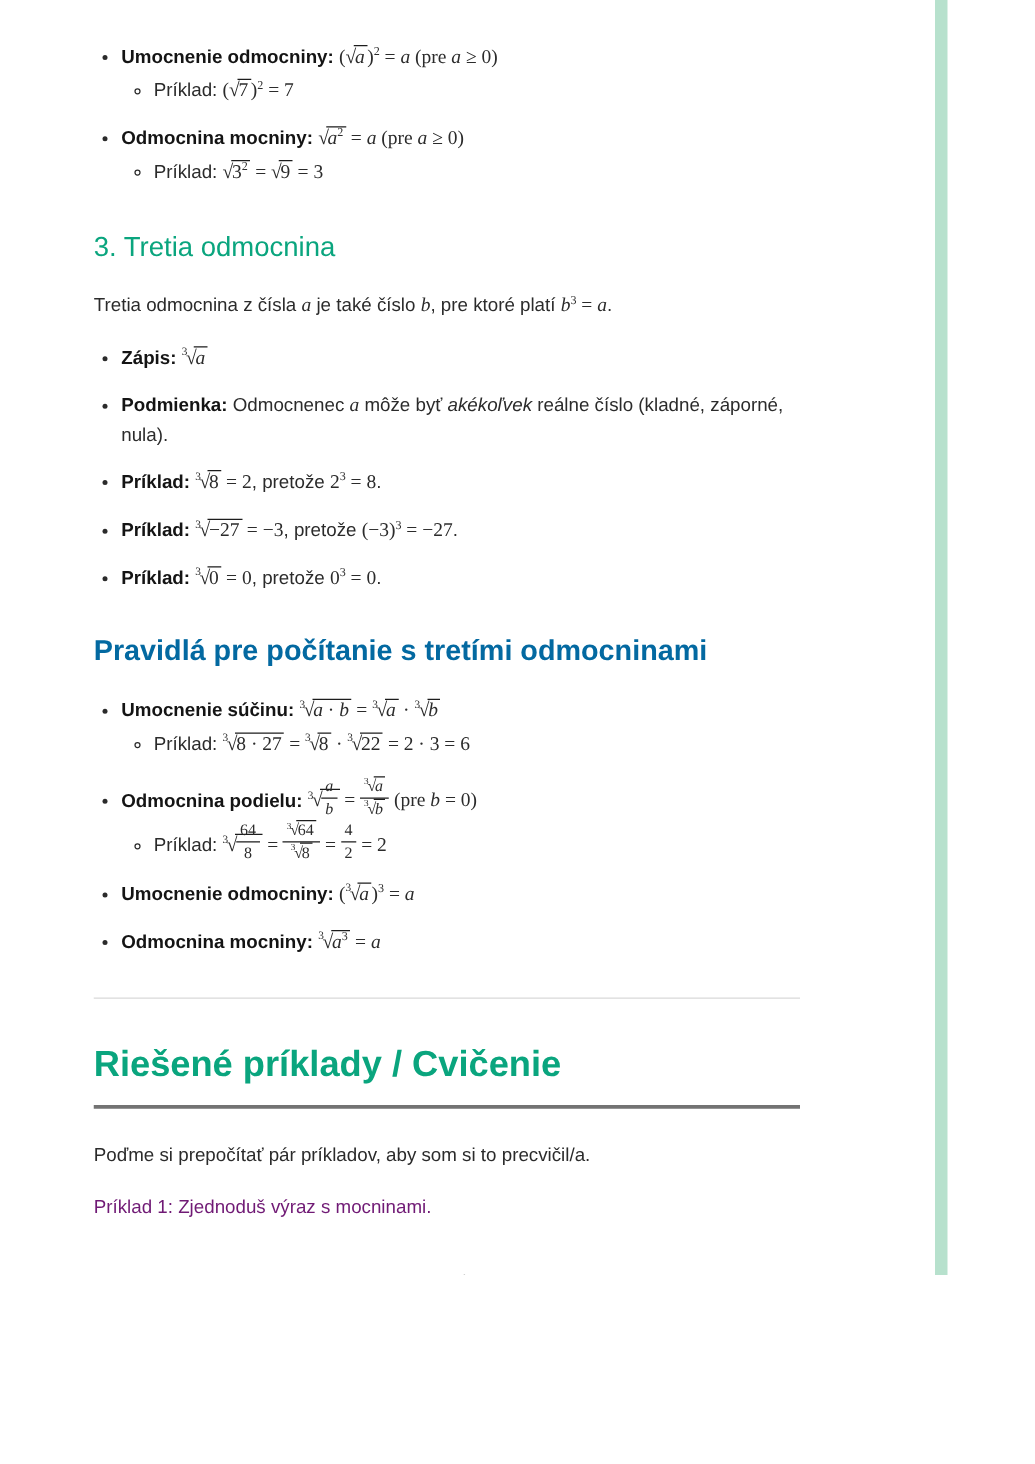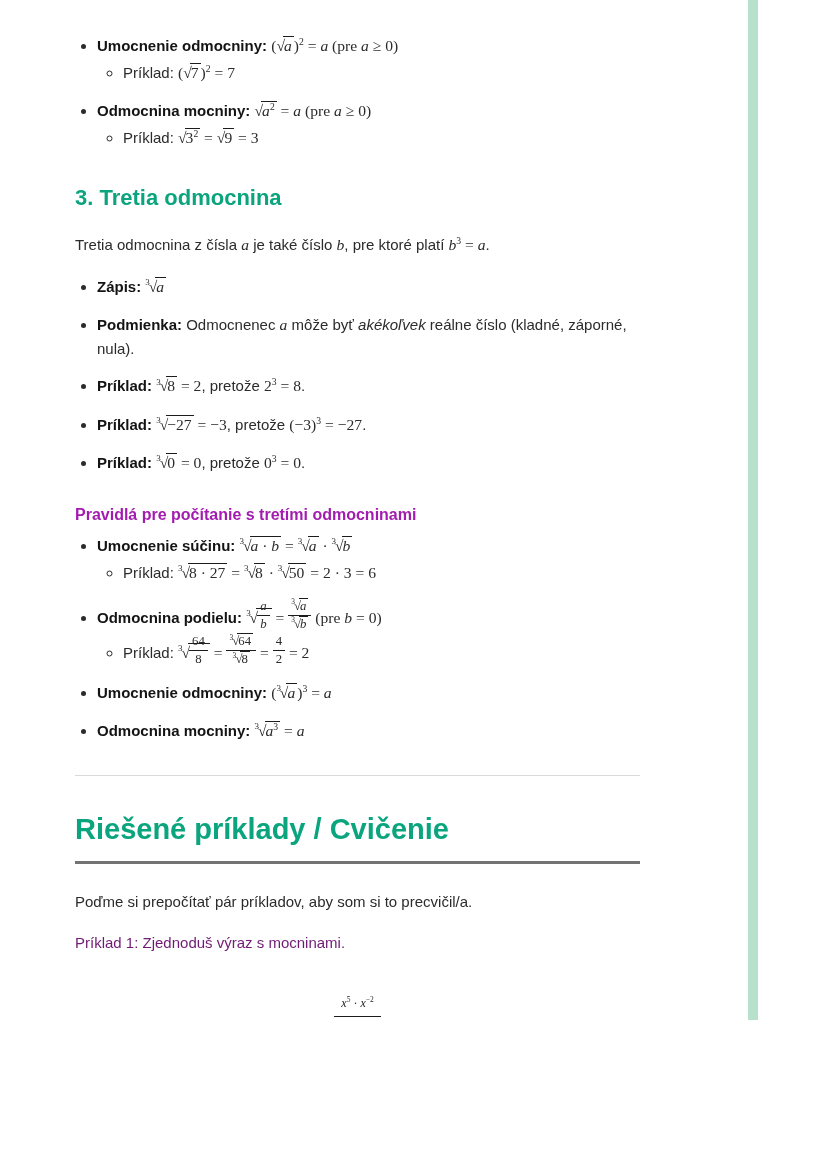--- a/index.html
+++ b/index.html
@@ -9,22 +9,22 @@
   .content { position:absolute; left:75px; top:34px; width:565px; font-size:15px; line-height:1.55; z-index:2; }
 
   ul.lvl1 { margin:0 0 10px 0; padding-left:22px; list-style-type:disc; }
   ul.lvl1 > li { margin-bottom:14px; }
   ul.lvl2 { margin:3px 0 0 0; padding-left:26px; list-style-type:circle; }
   ul.lvl2 > li { margin-bottom:2px; }
   b { color:#141414; font-weight:700; }
 
   h1 { font-size:29px; line-height:1.2; color:#0aa57e; margin:0 0 26px 0; padding-bottom:14px;
        border-bottom:3px solid #737373; font-weight:700; }
-  h2 { font-size:22px; color:#0aa57e; margin:30px 0 18px 0; font-weight:700; }
-  h3 { font-size:16px; color:#a21caf; margin:28px 0 6px 0; font-weight:700; }
+  h2 { font-size:22px; color:#0aa57e; margin:30px 0 18px 0; font-weight:400; }
+  h3 { font-size:23px; color:#0369a1; margin:28px 0 18px 0; font-weight:700; }
   p  { margin:0 0 18px 0; }
   hr.divider { border:none; border-top:1px solid #d9d9d9; margin:32px 0 36px 0; }
 
   
   .m { font-family:"Liberation Serif","DejaVu Serif",serif; font-size:1.04em; }
   .m i, .it { font-style:italic; }
   sup { font-size:0.62em; line-height:0; }
   .ri { font-size:0.58em; vertical-align:0.75em; margin-right:-0.12em; }
   .rt { white-space:nowrap; }
   .ol { border-top:1.2px solid #1c1c1c; padding:0 2px 0 1px; margin-left:-2px; }
@@ -97,21 +97,21 @@
     </ul>
 
     <h3>Pravidlá pre počítanie s tretími odmocninami</h3>
 
     <ul class="lvl1">
       <li>
         <b>Umocnenie súčinu:</b>
         <span><span class="m"><span class="rt"><sup class="ri">3</sup>√<span class="ol"><i>a</i> · <i>b</i></span></span> = <span class="rt"><sup class="ri">3</sup>√<span class="ol"><i>a</i></span></span> · <span class="rt"><sup class="ri">3</sup>√<span class="ol"><i>b</i></span></span></span></span>
         <ul class="lvl2">
           <li>
-            <span>Príklad: <span class="m"><span class="rt"><sup class="ri">3</sup>√<span class="ol">8 · 27</span></span> = <span class="rt"><sup class="ri">3</sup>√<span class="ol">8</span></span> · <span class="rt"><sup class="ri">3</sup>√<span class="ol">50</span></span> = 2 · 3 = 6</span></span>
+            <span>Príklad: <span class="m"><span class="rt"><sup class="ri">3</sup>√<span class="ol">8 · 27</span></span> = <span class="rt"><sup class="ri">3</sup>√<span class="ol">8</span></span> · <span class="rt"><sup class="ri">3</sup>√<span class="ol">22</span></span> = 2 · 3 = 6</span></span>
           </li>
         </ul>
       </li>
       <li>
         <b>Odmocnina podielu:</b>
         <span><span class="m"><span class="rt"><sup class="ri">3</sup>√<span class="ol"><span class="frac"><span class="fn"><i>a</i></span><span class="fd"><i>b</i></span></span></span></span> = <span class="frac"><span class="fn"><span class="rt"><sup class="ri">3</sup>√<span class="ol"><i>a</i></span></span></span><span class="fd"><span class="rt"><sup class="ri">3</sup>√<span class="ol"><i>b</i></span></span></span></span> (pre <i>b</i> = 0)</span></span>
         <ul class="lvl2">
           <li>
             <span>Príklad: <span class="m"><span class="rt"><sup class="ri">3</sup>√<span class="ol"><span class="frac"><span class="fn">64</span><span class="fd">8</span></span></span></span> = <span class="frac"><span class="fn"><span class="rt"><sup class="ri">3</sup>√<span class="ol">64</span></span></span><span class="fd"><span class="rt"><sup class="ri">3</sup>√<span class="ol">8</span></span></span></span> = <span class="frac"><span class="fn">4</span><span class="fd">2</span></span> = 2</span></span>
           </li>

